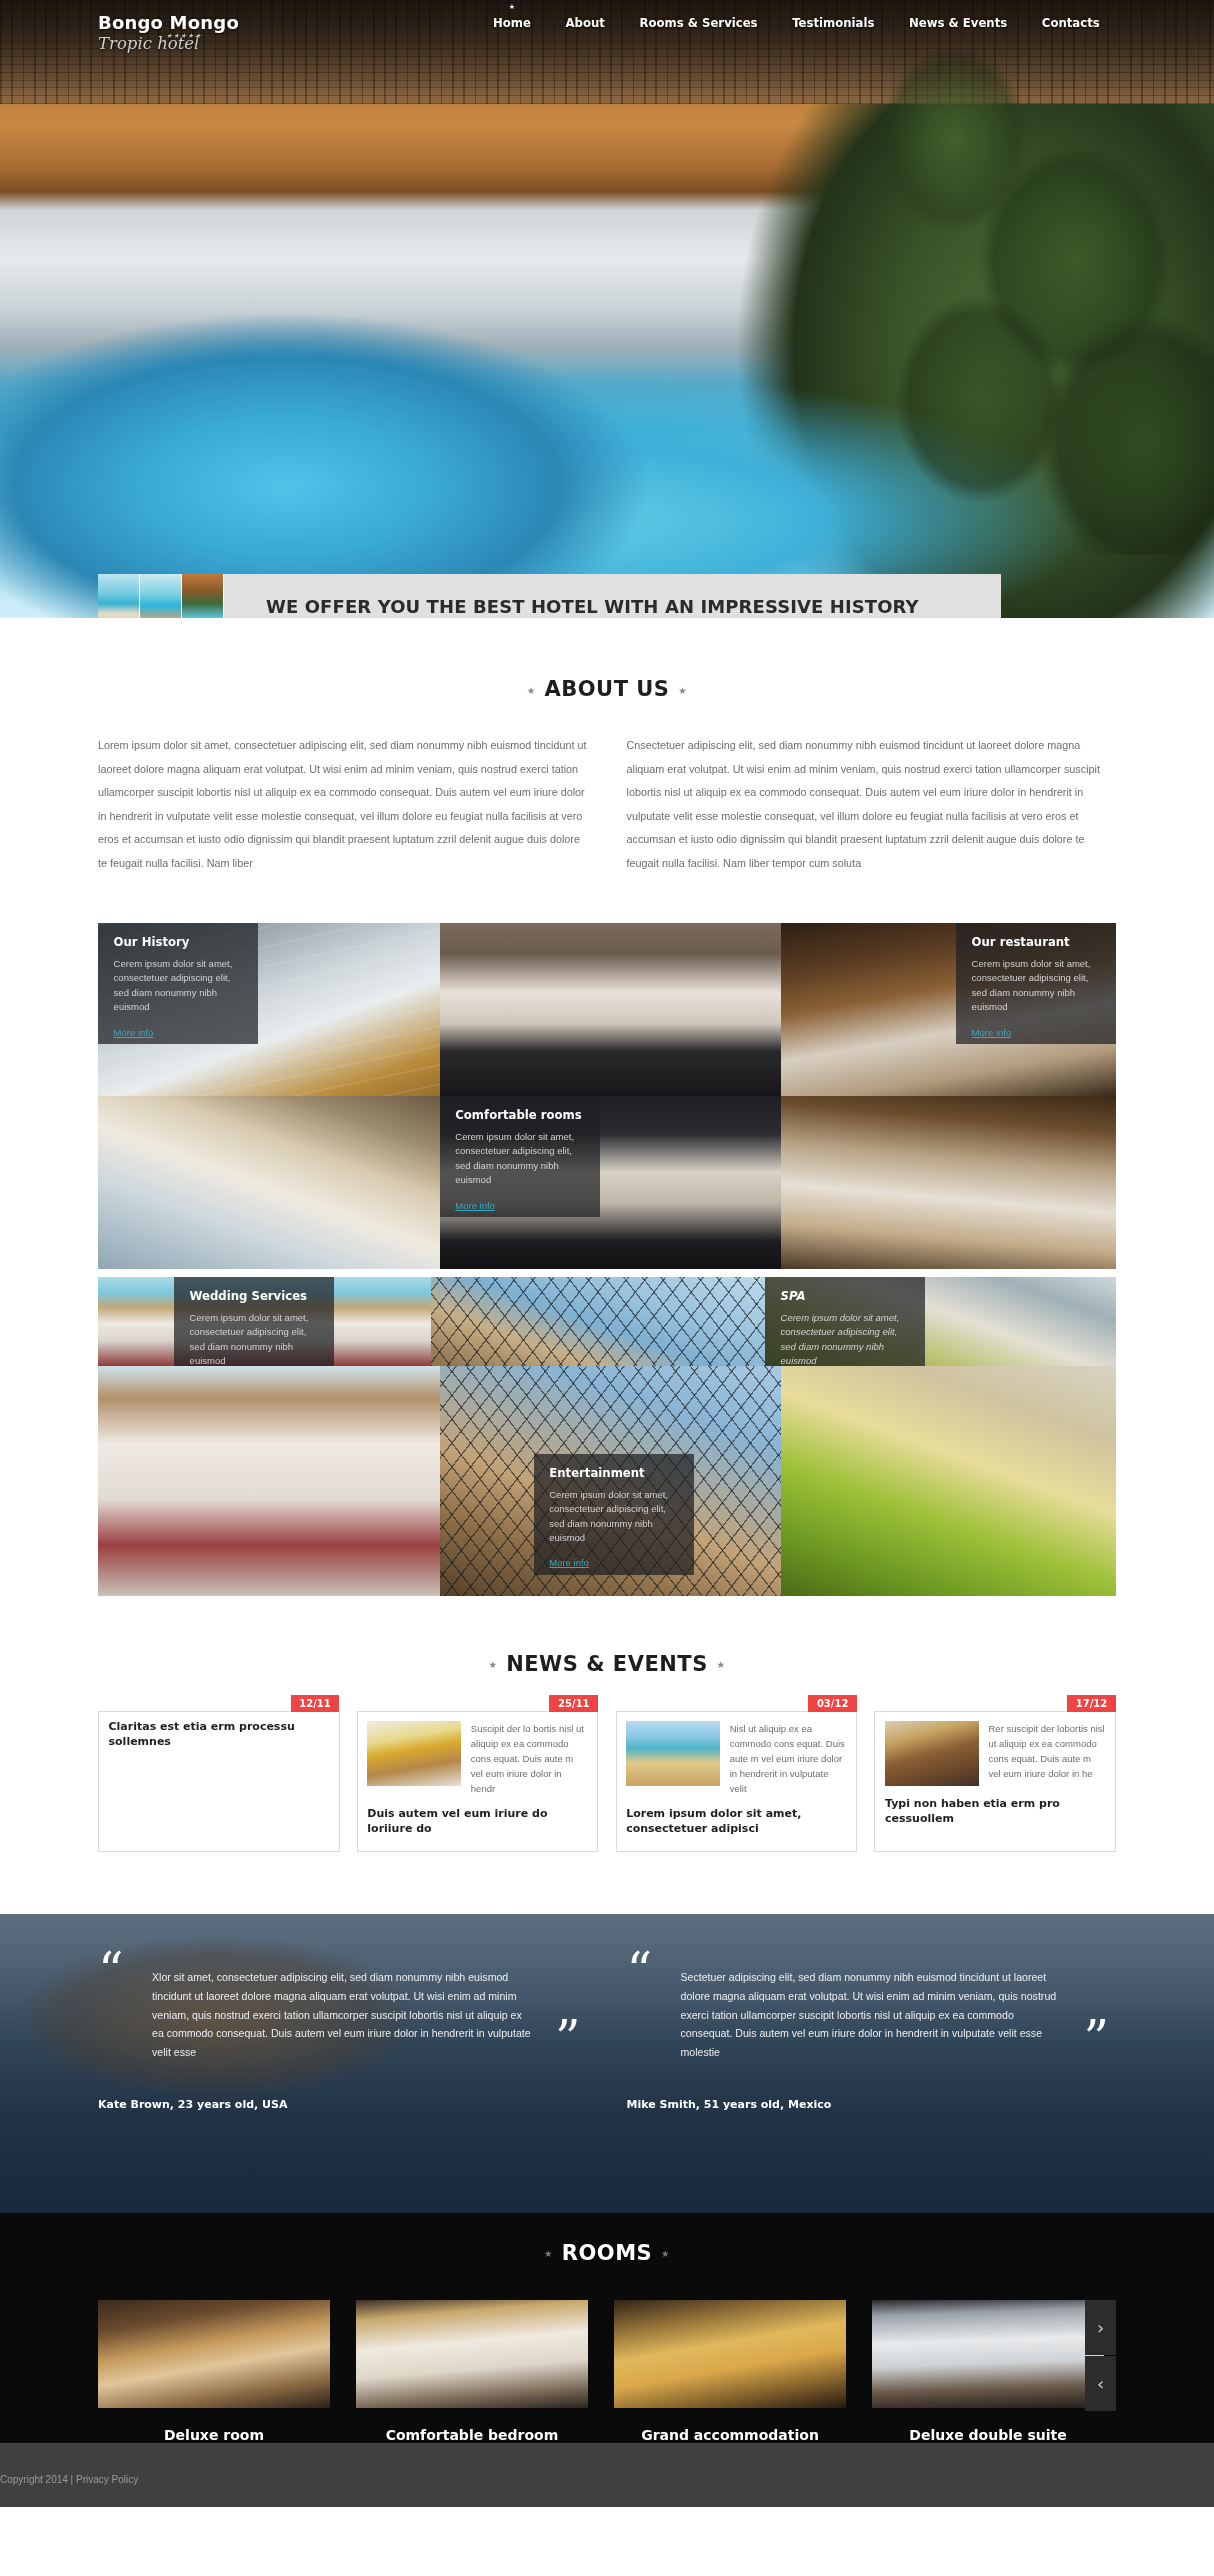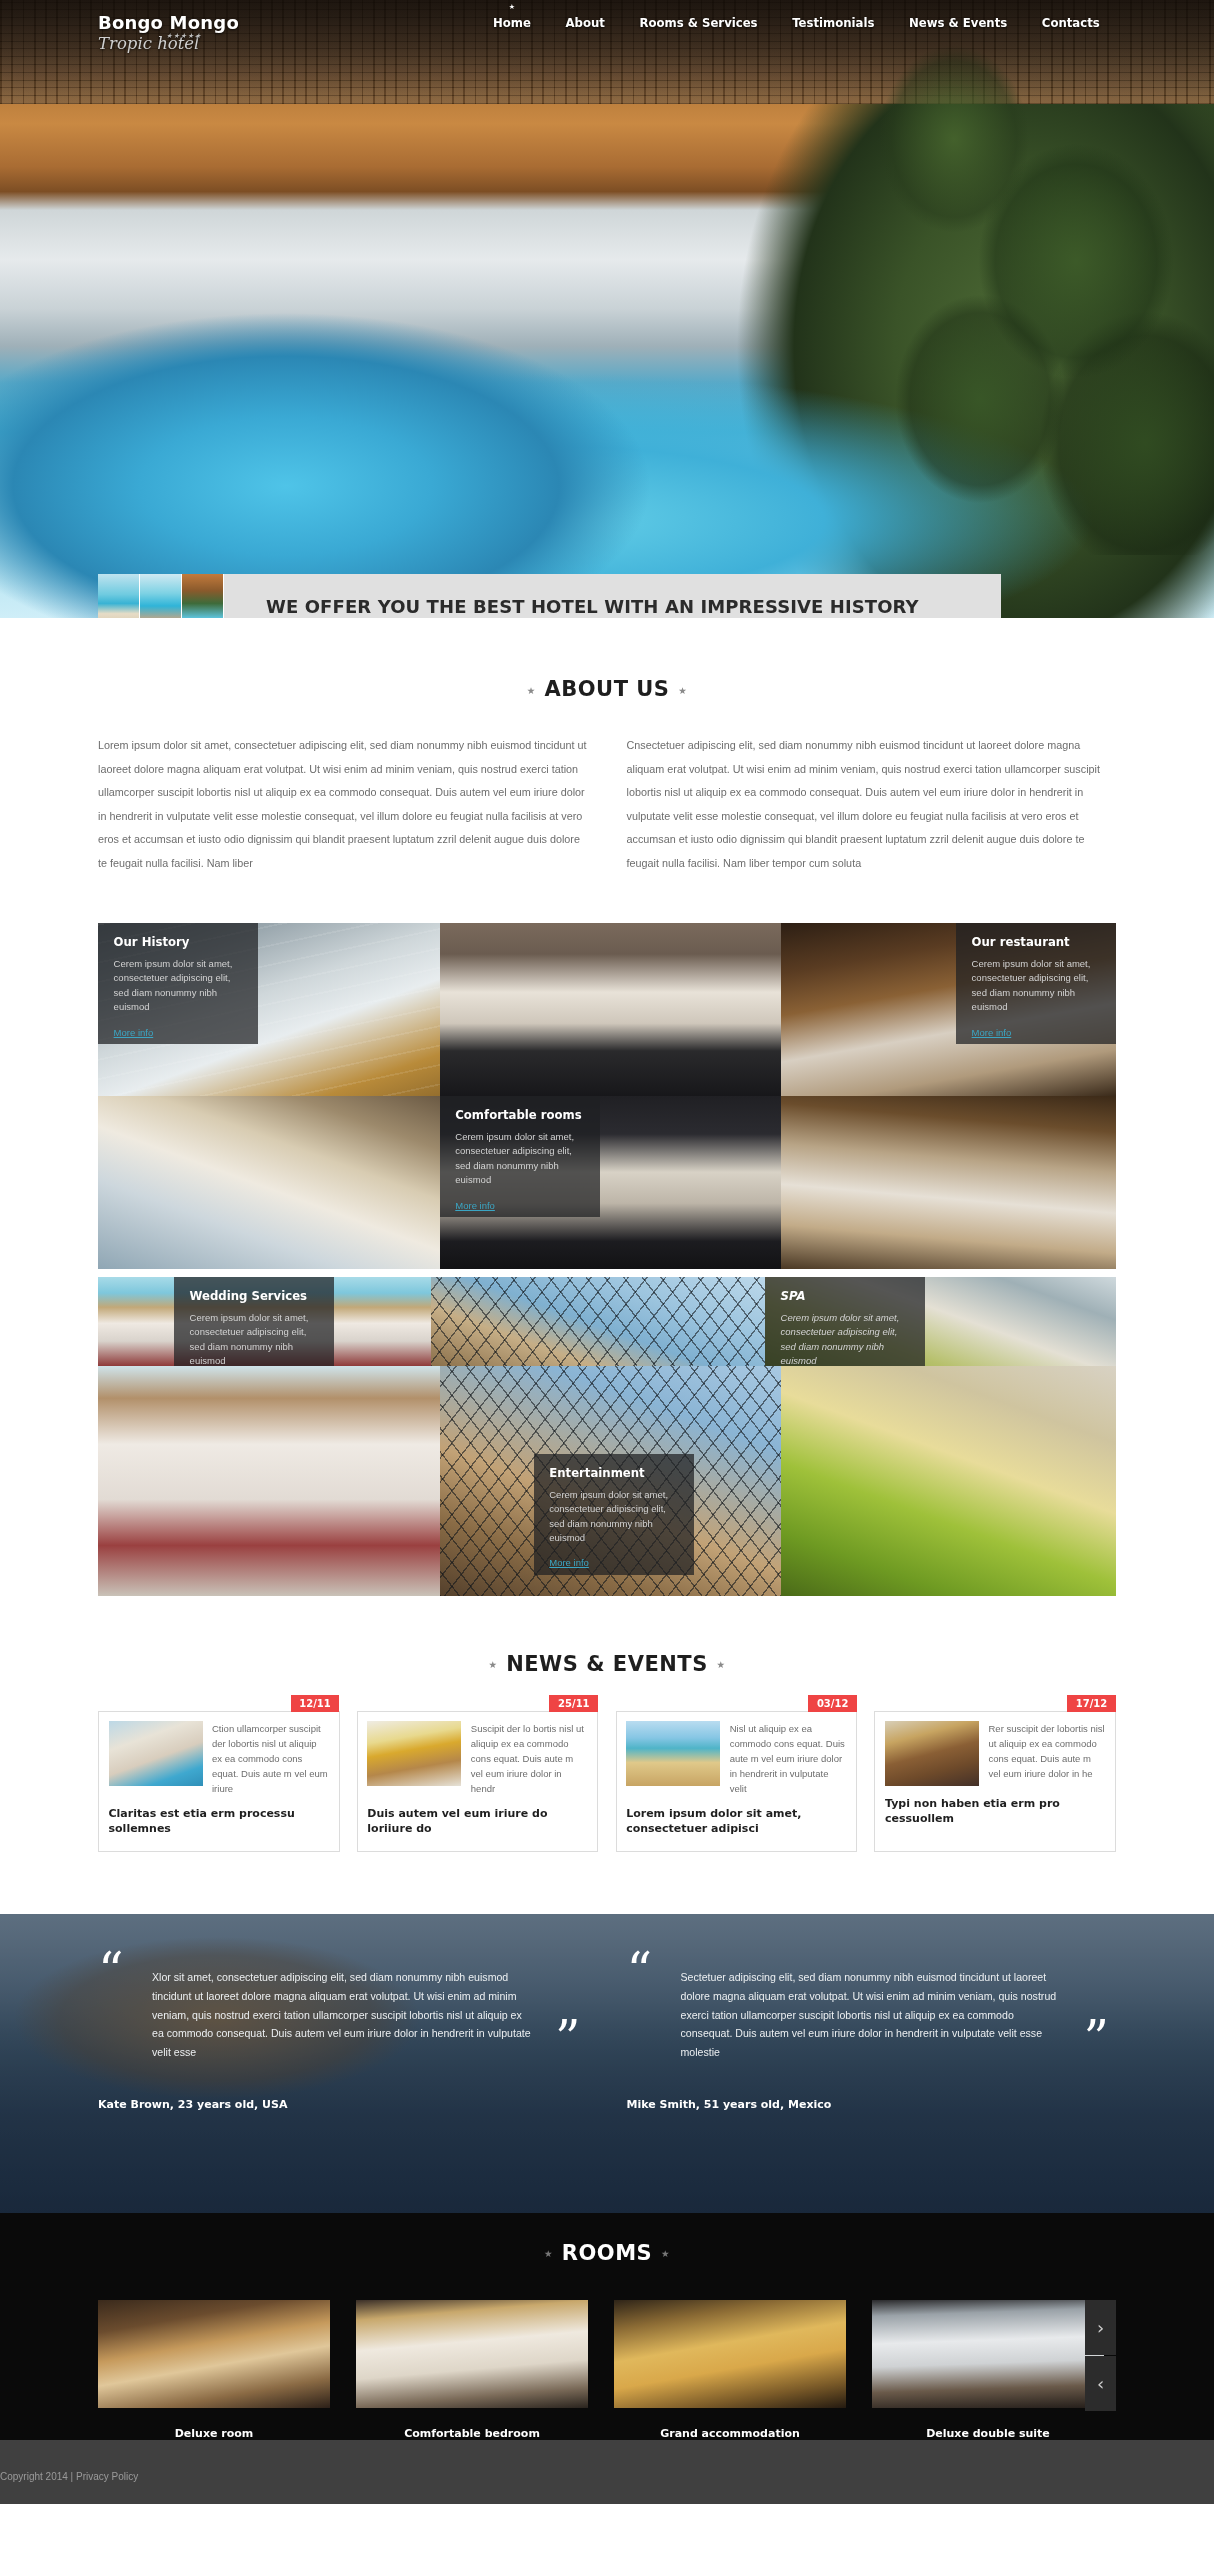--- a/index.html
+++ b/index.html
@@ -236,21 +236,21 @@
   .rooms .sec-title { color:#fff; margin-bottom:35px; }
   .rooms .sec-title .st { color:#777; }
   .rooms-row { display:flex; padding:0 98px; gap:26px; align-items:flex-start; position:relative; }
   .room { width:232px; }
   .room-img { width:232px; height:108px; }
   .r1 { background:linear-gradient(170deg,#3a2a1c 0%,#6b4c2e 22%,#c69a5c 42%,#e0c79a 58%,#8a6a44 80%,#2c2018 100%); }
   .r2 { background:linear-gradient(175deg,#3a2f28 0%,#c8a86c 16%,#efe9df 40%,#ded6c8 62%,#7a6a58 84%,#2a241e 100%); }
   .r3 { background:linear-gradient(170deg,#2e2418 0%,#8a6a34 20%,#e0b85c 42%,#d9a84a 60%,#7a5a28 82%,#241a10 100%); }
   .r4 { background:linear-gradient(178deg,#2a2a2c 0%,#9aa2a8 14%,#e8eaec 38%,#cfd2d4 58%,#6a5a4a 80%,#241e1a 100%); }
   .room-name {
-    text-align:center; color:#fff; font-size:11px; font-weight:bold;
+    text-align:center; color:#fff; font-size:14px; font-weight:bold;
     margin-top:19px; font-family:"DejaVu Sans", sans-serif;
   }
   .room-arrows { position:absolute; right:98px; top:0; width:31px; }
   .arrow {
     width:31px; height:55px; background:#2c2c2c; color:#cfcfcf;
     display:flex; align-items:center; justify-content:center; font-size:18px;
     font-family:"DejaVu Sans", sans-serif;
   }
   .arrow.next { margin-bottom:0.9px; }
 
@@ -396,24 +396,20 @@
 </section>
 
 <section class="news">
   <div class="sec-title">
     <span class="st">★</span><span>NEWS &amp; EVENTS</span><span class="st">★</span>
   </div>
   <div class="news-row">
 
     <article class="news-card">
       <div class="news-date">12/11</div>
-      <div class="news-top">
-        <div class="news-thumb nt1"></div>
-        <div class="news-excerpt">Ction ullamcorper suscipit der lobortis nisl ut aliquip ex ea commodo cons equat. Duis aute m vel eum iriure</div>
-      </div>
       <h4 class="news-title">Claritas est etia erm processu sollemnes</h4>
     </article>
 
     <article class="news-card">
       <div class="news-date">25/11</div>
       <div class="news-top">
         <div class="news-thumb nt2"></div>
         <div class="news-excerpt">Suscipit der lo bortis nisl ut aliquip ex ea commodo cons equat. Duis aute m vel eum iriure dolor in hendr</div>
       </div>
       <h4 class="news-title">Duis autem vel eum iriure do loriiure do</h4>

